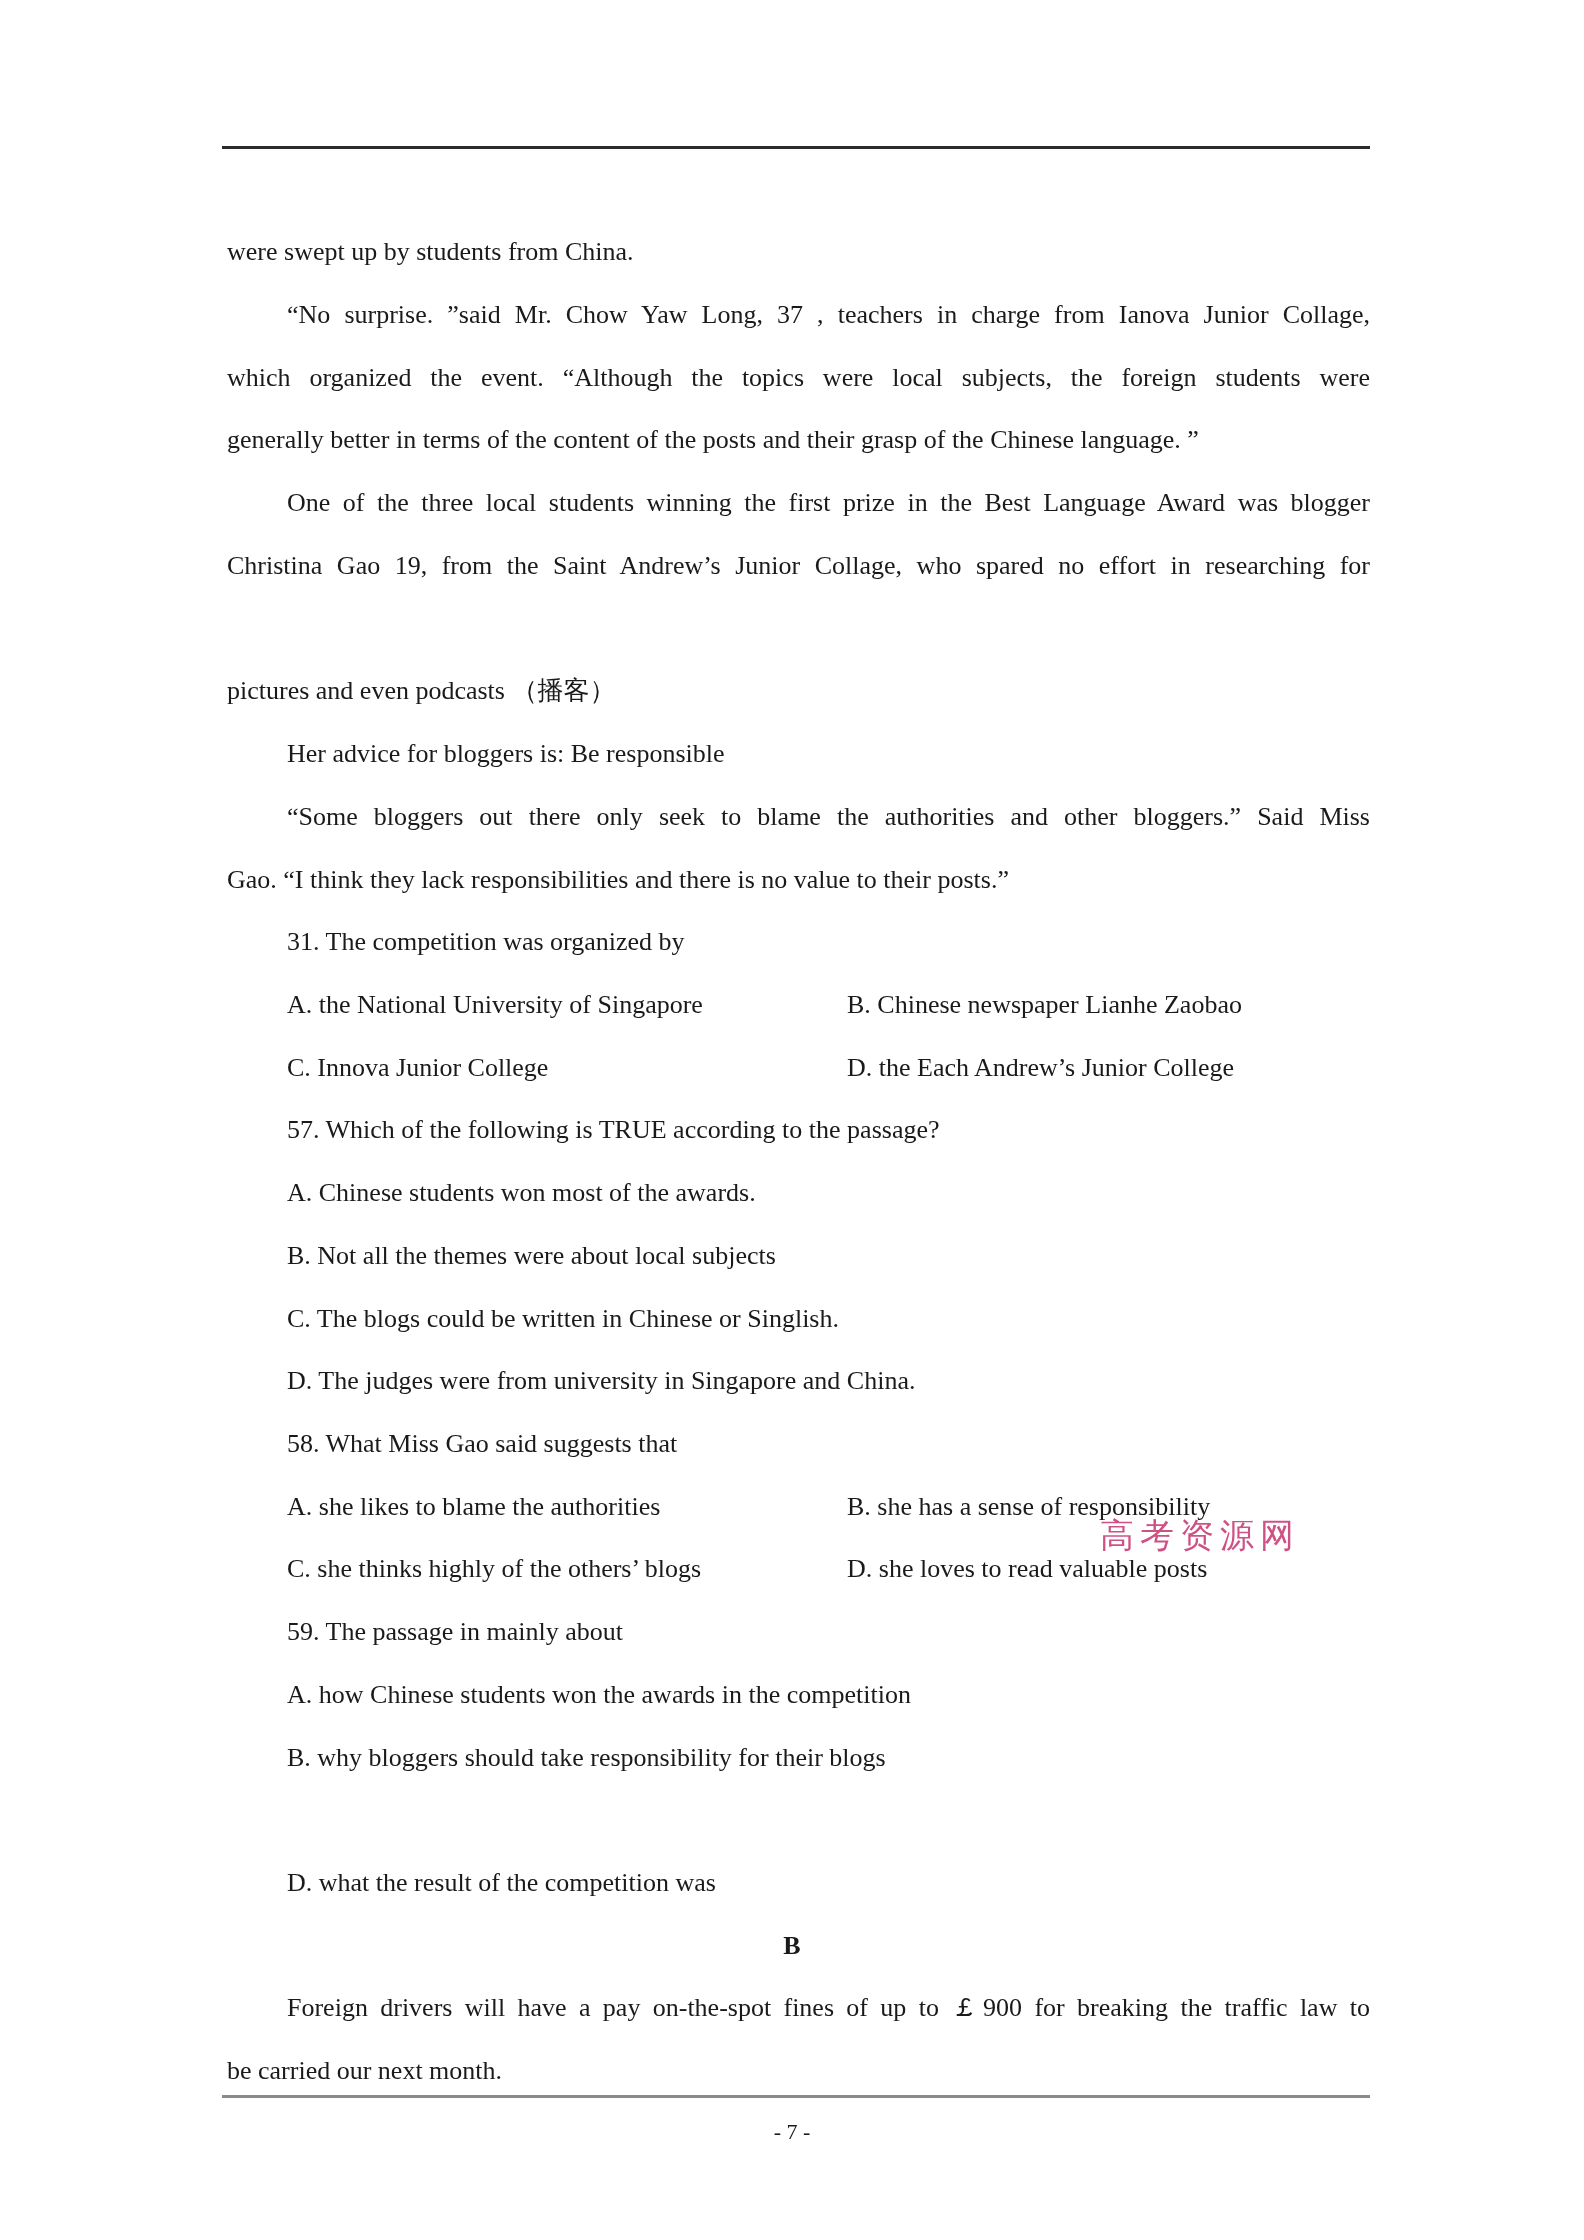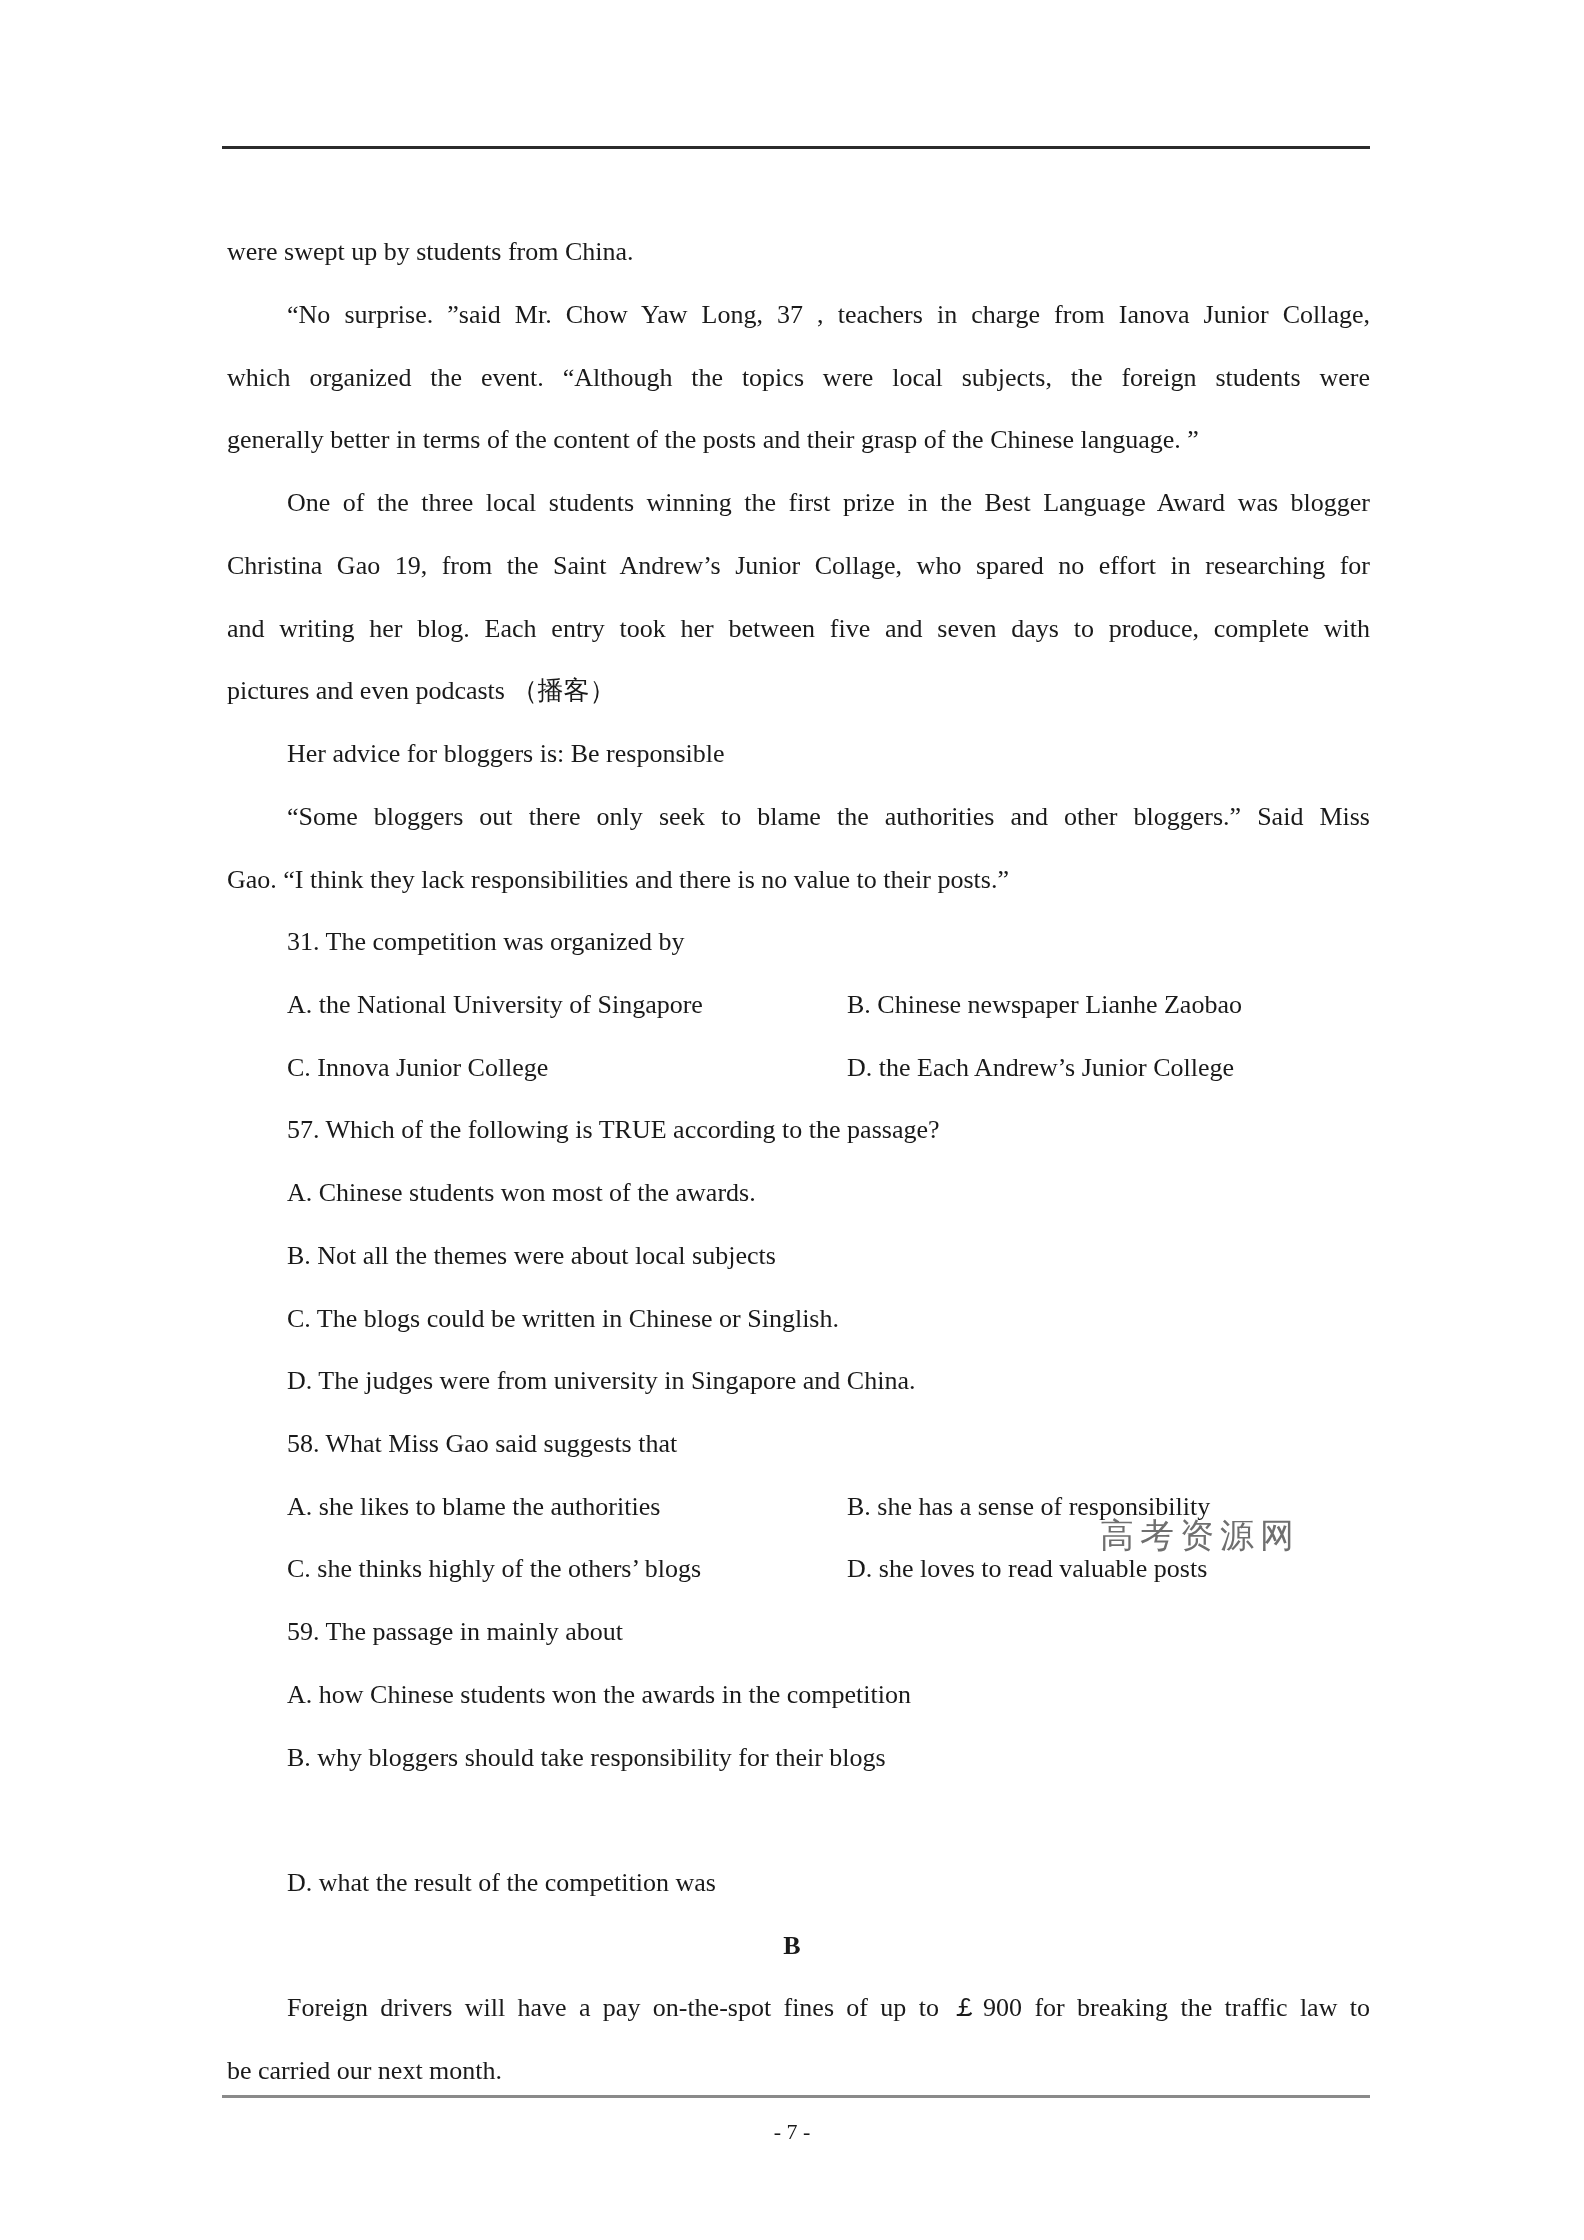--- a/index.html
+++ b/index.html
@@ -18,36 +18,35 @@
     .just { left: 227px; width: 1143px; text-align: justify; text-align-last: justify; white-space: normal; }
     .just.indent { left: 287px; width: 1083px; }
     .flush { left: 227px; }
     .ind { left: 287px; }
     .colB { left: 847px; }
     .section { left: 0; width: 1584px; text-align: center; font-weight: bold; }
     .pagenum { left: 0; width: 1584px; text-align: center; font-size: 22px; top: 2092px; }
     .watermark {
       position: absolute; left: 1100px; top: 1488px;
       font-family: "DejaVu Sans", sans-serif; font-size: 34px;
-      color: #404040; opacity: 0.75; letter-spacing: 6px; white-space: nowrap;
+      color: #be185d; opacity: 0.75; letter-spacing: 6px; white-space: nowrap;
     }
   </style>
 </head>
 <body>
 
 <div class="page">
   <div class="rule-top"></div>
 
   <div class="line flush" style="top:212px">were swept up by students from China.</div>
   <div class="line just indent" style="top:275px">“No surprise. ”said Mr. Chow Yaw Long, 37 , teachers in charge from Ianova Junior Collage,</div>
   <div class="line flush" style="top:400px">generally better in terms of the content of the posts and their grasp of the Chinese language. ”</div>
   <div class="line just" style="top:338px">which organized the event. “Although the topics were local subjects, the foreign students were</div>
   <div class="line just indent" style="top:463px">One of the three local students winning the first prize in the Best Language Award was blogger</div>
   <div class="line just" style="top:526px">Christina Gao 19, from the Saint Andrew’s Junior Collage, who spared no effort in researching for</div>
-  <div class="line just" style="top:589px">and writing her blog. Each entry took her between five and seven days to produce, complete with</div>
   <div class="line flush" style="top:651px">pictures and even podcasts （播客）</div>
   <div class="line ind" style="top:714px">Her advice for bloggers is: Be responsible</div>
   <div class="line just indent" style="top:777px">“Some bloggers out there only seek to blame the authorities and other bloggers.” Said Miss</div>
   <div class="line flush" style="top:840px">Gao. “I think they lack responsibilities and there is no value to their posts.”</div>
 
   <div class="line ind" style="top:902px">31. The competition was organized by</div>
   <div class="line ind" style="top:965px">A. the National University of Singapore</div>
   <div class="line colB" style="top:965px">B. Chinese newspaper Lianhe Zaobao</div>
   <div class="line ind" style="top:1028px">C. Innova Junior College</div>
   <div class="line colB" style="top:1028px">D. the Each Andrew’s Junior College</div>

